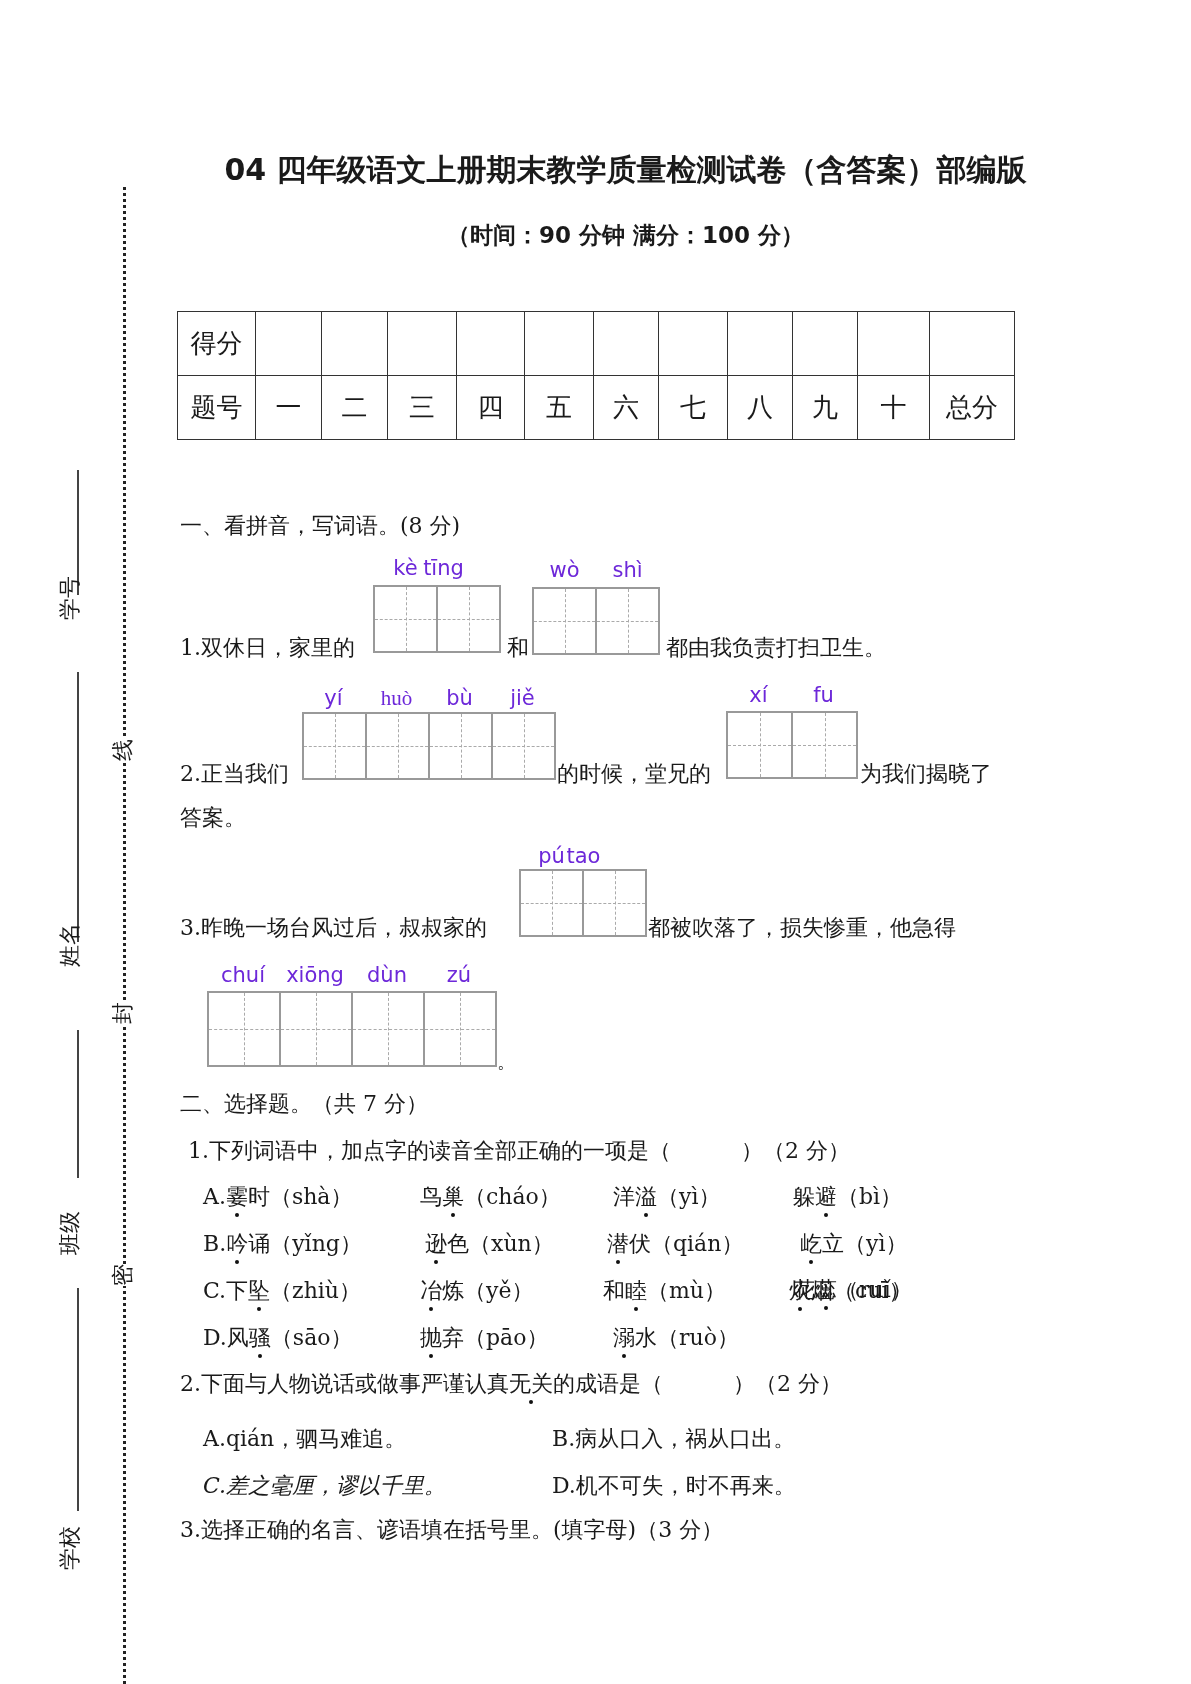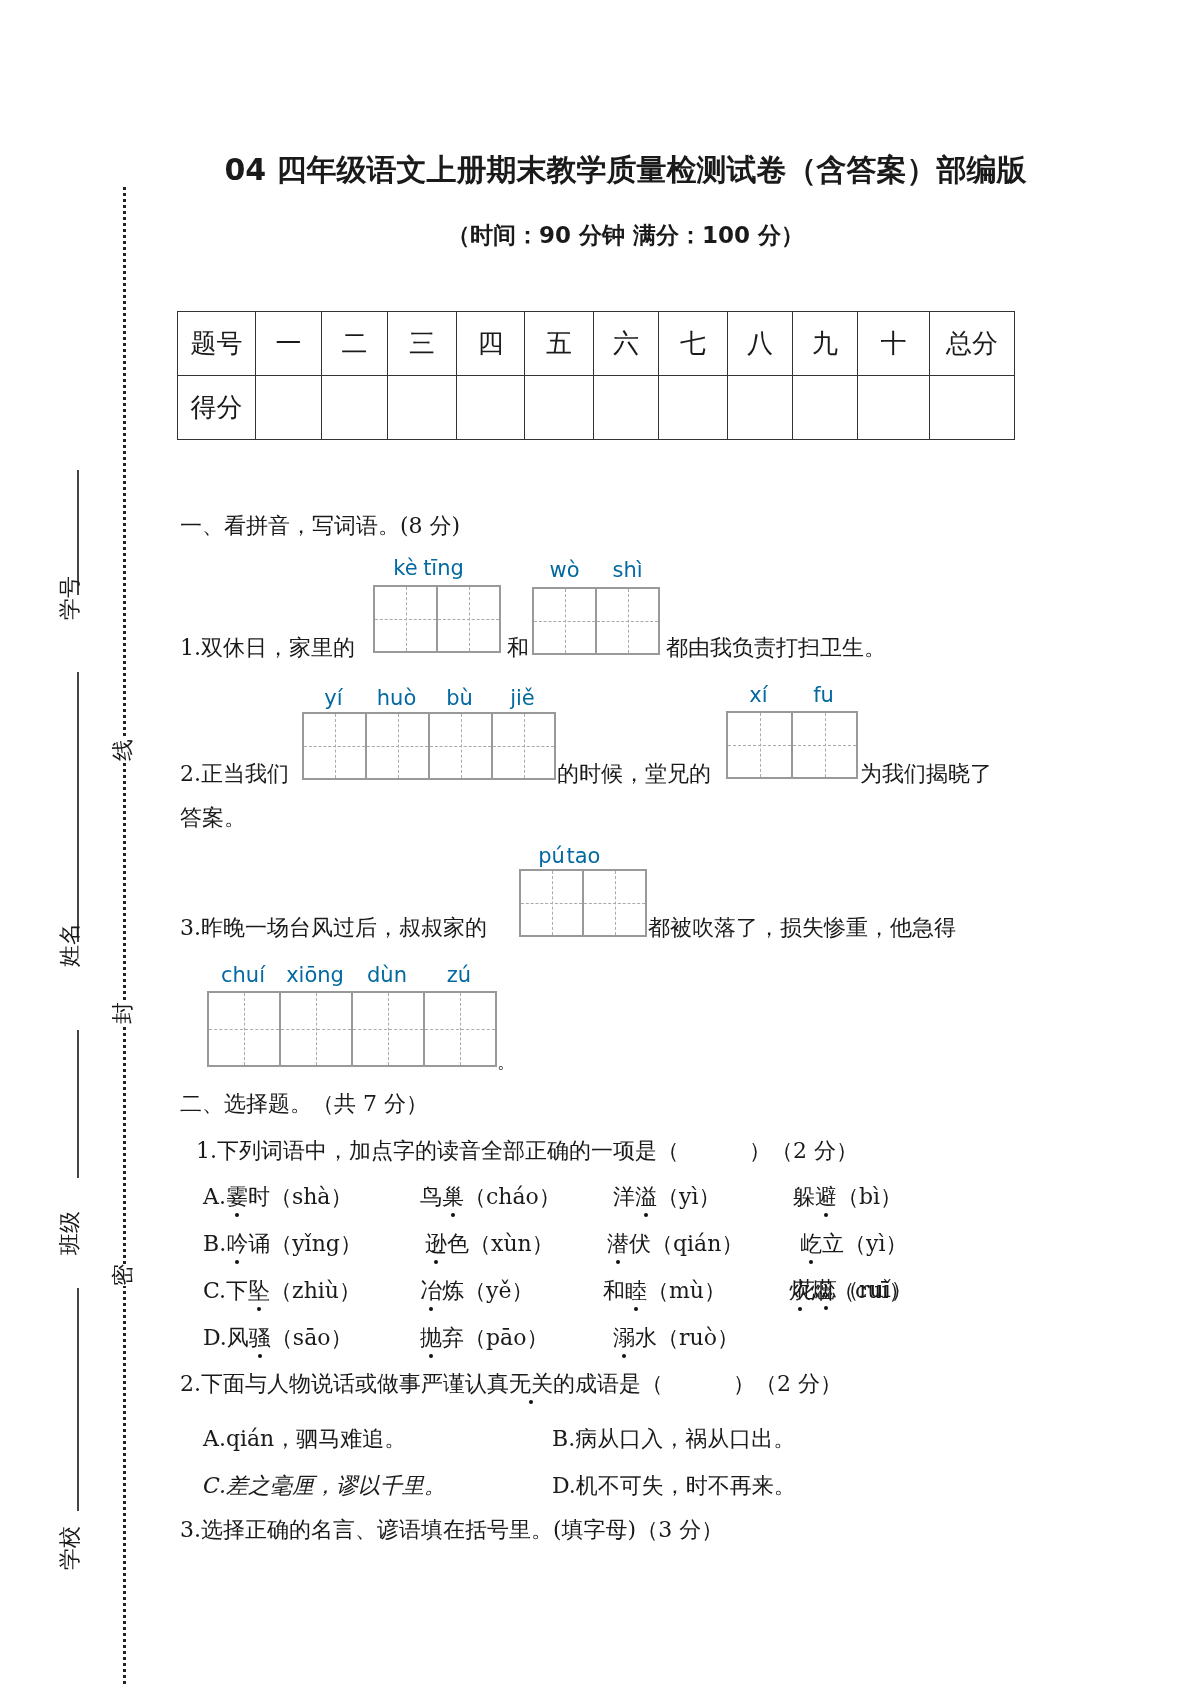--- a/index.html
+++ b/index.html
@@ -16,21 +16,21 @@
   .score-table td { border: 1.5px solid #333; height: 64px; text-align: center; font-size: 26px; font-family: "DejaVu Sans", "Liberation Sans", sans-serif; }
   .score-table td.hdr { width: 78px; font-weight: normal; }
 
   
   .dotline { left: 123px; top: 187px; height: 1497px; width: 4px; border-left: 3px dotted #222; }
   .side-label { left: 54px; font-size: 22px; transform: rotate(-90deg); transform-origin: center; }
   .side-line { left: 77px; width: 2px; background: #444; }
 
   
   .txt { font-size: 22px; line-height: 28px; }
-  .pinyin { font-family: "DejaVu Sans", "Liberation Sans", sans-serif; font-size: 21px; color: #0369a1; text-align: center; }
+  .pinyin { font-family: "DejaVu Sans", "Liberation Sans", sans-serif; font-size: 21px; color: #6d28d9; text-align: center; }
 
   
   .grid { position: absolute; display: flex; border: 2px solid #999; border-right: none; }
   .cell { position: relative; width: 63px; height: 64px; border-right: 2px solid #999; }
   .cell::before { content: ""; position: absolute; left: 50%; top: 0; bottom: 0; border-left: 1.5px dashed #aaa; }
   .cell::after { content: ""; position: absolute; top: 50%; left: 0; right: 0; border-top: 1.5px dashed #aaa; }
 
   .dot { position: relative; display: inline-block; }
   .dot::after { content: ""; position: absolute; left: 50%; bottom: -6px; width: 4px; height: 4px; margin-left: -2px; border-radius: 50%; background: #111; }
 </style>
@@ -53,46 +53,46 @@
 
 <div class="abs side-line" style="top:1288px; height:223px;"></div>
 <div class="abs side-label" style="top:1533px; left:48px;">学校</div>
 
 <div class="abs title">04 四年级语文上册期末教学质量检测试卷（含答案）部编版</div>
 <div class="abs subtitle">（时间：90 分钟   满分：100 分）</div>
 
 <table class="score-table">
   <tbody>
       <tr>
+    <td class="hdr">得分</td>
+    <td></td>
+    <td></td>
+    <td></td>
+    <td></td>
+    <td></td>
+    <td></td>
+    <td></td>
+    <td></td>
+    <td></td>
+    <td></td>
+    <td></td>
+  </tr>
+  <tr>
     <td class="hdr">题号</td>
     <td style="width:66px">一</td>
     <td style="width:66px">二</td>
     <td style="width:69px">三</td>
     <td style="width:68px">四</td>
     <td style="width:69px">五</td>
     <td style="width:65px">六</td>
     <td style="width:69px">七</td>
     <td style="width:65px">八</td>
     <td style="width:65px">九</td>
     <td style="width:72px">十</td>
     <td style="width:85px">总分</td>
-  </tr>
-  <tr>
-    <td class="hdr">得分</td>
-    <td></td>
-    <td></td>
-    <td></td>
-    <td></td>
-    <td></td>
-    <td></td>
-    <td></td>
-    <td></td>
-    <td></td>
-    <td></td>
-    <td></td>
   </tr>
 </tbody>
   </table>
 
 <div class="abs txt" style="left:180px; top:512px;">一、看拼音，写词语。(8 分)</div>
 
 <div class="abs pinyin" style="left:374px; top:556px; width:63px;">kè</div>
 <div class="abs pinyin" style="left:412px; top:556px; width:63px;">tīng</div>
 <div class="grid" style="left:373px; top:585px;">
   <div class="cell"></div>
@@ -102,21 +102,21 @@
 <div class="abs pinyin" style="left:596px; top:558px; width:63px;">shì</div>
 <div class="grid" style="left:532px; top:587px;">
   <div class="cell"></div>
   <div class="cell"></div>
 </div>
 <div class="abs txt" style="left:180px; top:634px;">1.双休日，家里的</div>
 <div class="abs txt" style="left:507px; top:634px;">和</div>
 <div class="abs txt" style="left:666px; top:634px;text-align:right;">都由我负责打扫卫生。</div>
 
 <div class="abs pinyin" style="left:302px; top:686px; width:63px;">yí</div>
-<div class="abs pinyin" style="left:365px; top:686px; width:63px;">huò</div>
+<div class="abs pinyin" style="left:365px; top:686px; width:63px;font-family:Liberation Serif, serif;">huò</div>
 <div class="abs pinyin" style="left:428px; top:686px; width:63px;">bù</div>
 <div class="abs pinyin" style="left:491px; top:686px; width:63px;">jiě</div>
 <div class="grid" style="left:302px; top:712px;">
   <div class="cell"></div>
   <div class="cell"></div>
   <div class="cell"></div>
   <div class="cell"></div>
 </div>
 <div class="abs pinyin" style="left:726px; top:683px; width:65px;">xí</div>
 <div class="abs pinyin" style="left:791px; top:683px; width:65px;">fu</div>
@@ -144,21 +144,21 @@
 <div class="abs pinyin" style="left:423px; top:963px; width:72px;">zú</div>
 <div class="grid" style="left:207px; top:991px;">
   <div class="cell" style="width:72px; height:72px;"></div>
   <div class="cell" style="width:72px; height:72px;"></div>
   <div class="cell" style="width:72px; height:72px;"></div>
   <div class="cell" style="width:72px; height:72px;"></div>
 </div>
 <div class="abs txt" style="left:497px; top:1048px; font-size:18px;">。</div>
 
 <div class="abs txt" style="left:180px; top:1090px;">二、选择题。（共 7 分）</div>
-<div class="abs txt" style="left:196px; top:1137px; white-space:pre;">1.下列词语中，加点字的读音全部正确的一项是（          ）（2 分）</div>
+<div class="abs txt" style="left:188px; top:1137px; white-space:pre;">1.下列词语中，加点字的读音全部正确的一项是（          ）（2 分）</div>
 
 <div class="abs txt" style="left:203px; top:1183px;">
   <span>A.</span><span></span><span class="dot">霎</span><span>时（shà）</span>
 </div>
 <div class="abs txt" style="left:420px; top:1183px;"><span>鸟</span><span class="dot">巢</span><span>（cháo）</span></div>
 <div class="abs txt" style="left:613px; top:1183px;"><span>洋</span><span class="dot">溢</span><span>（yì）</span></div>
 <div class="abs txt" style="left:793px; top:1183px;"><span>躲</span><span class="dot">避</span><span>（bì）</span></div>
 
 <div class="abs txt" style="left:203px; top:1230px;">
   <span>B.</span><span></span><span class="dot">吟</span><span>诵（yǐng）</span>

